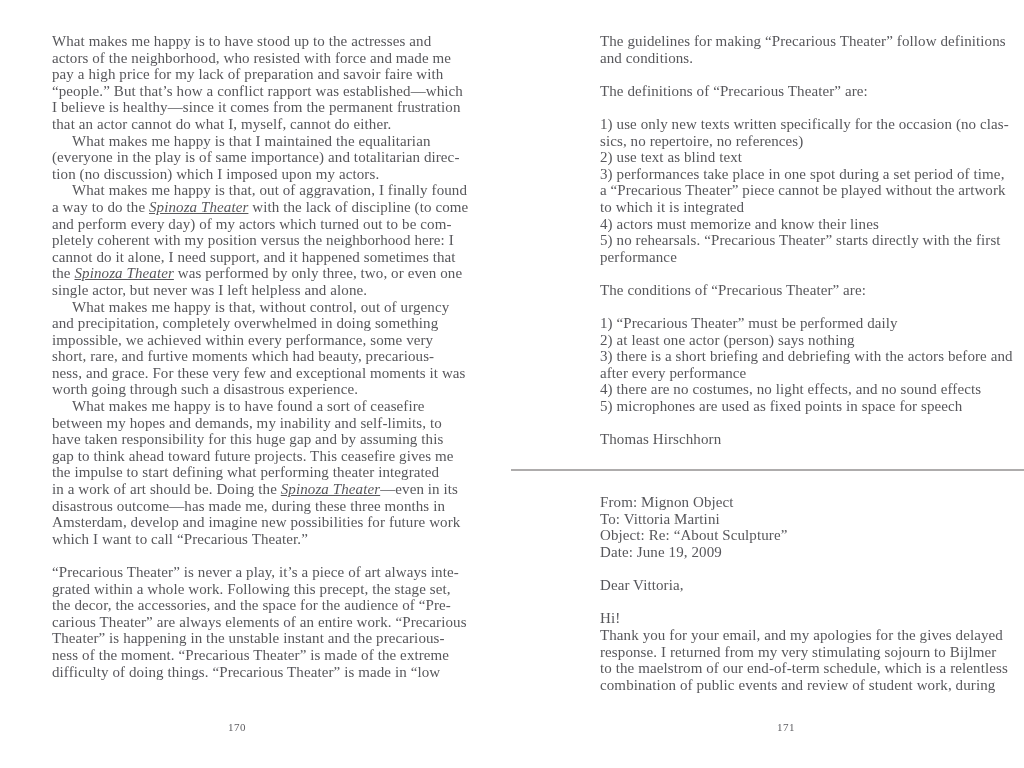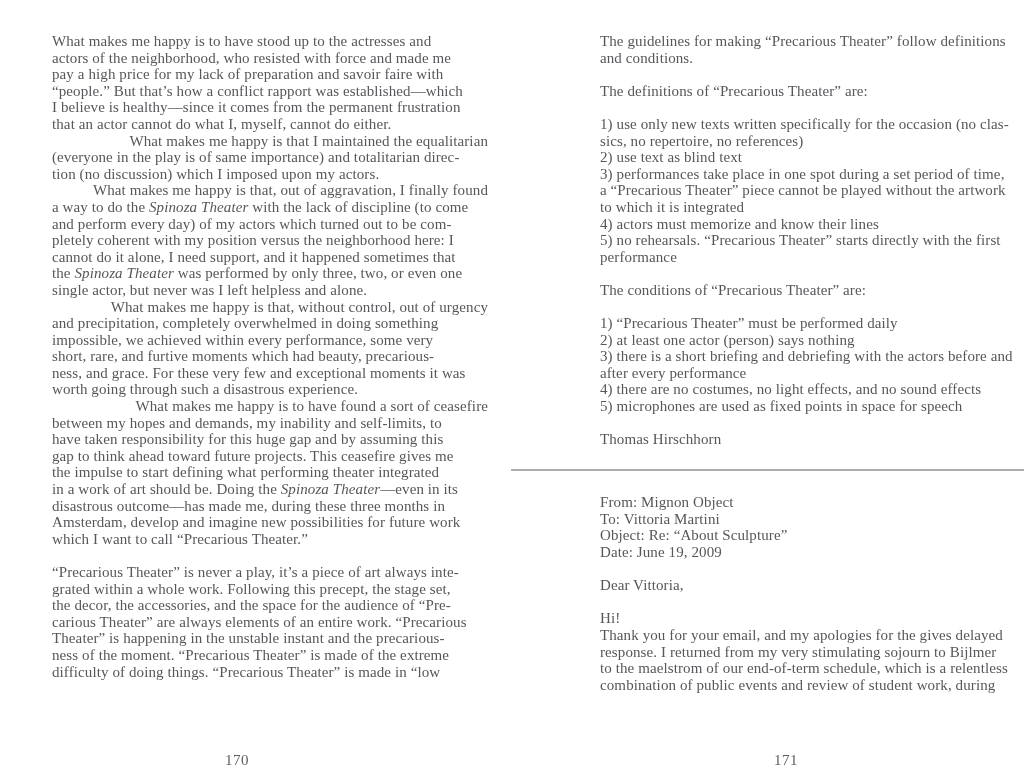--- a/index.html
+++ b/index.html
@@ -9,33 +9,33 @@
     font-family:"Liberation Serif","DejaVu Serif",serif;
     color:#57575b;
   }
   .text-col{
     position:absolute;top:33px;
     font-size:15px;line-height:16.6px;letter-spacing:0.1px;
   }
   .col-left{left:52px;width:436px;}
   .col-right{left:600px;width:410px;}
   .line{white-space:nowrap;}
-  .line.indent{padding-left:20px;text-align:right;}
+  .line.indent{padding-left:20px;}
   .block.heading .line{text-underline-offset:2.5px;text-decoration-thickness:1px;}
   .rule{
     height:0;border:none;border-top:2px solid #aeacac;
     margin:0 0 0 -89px;width:513px;
   }
   .folio{
-    position:absolute;top:752px;transform:translateX(-50%);
-    font-size:15px;letter-spacing:0.5px;color:#5e5e62;
+    position:absolute;top:721px;transform:translateX(-50%);
+    font-size:11px;letter-spacing:0.5px;color:#5e5e62;
   }
   .folio-left{left:237px;}
   .folio-right{left:786px;}
-  i{font-style:italic;}
+  i{font-style:italic;text-decoration:underline;}
 </style>
 </head>
 <body>
 
 <section>
   <div class="text-col col-left">
       <div class="block">
         <div class="line"><span>What makes me happy is to have stood up to the actresses and</span></div>
         <div class="line"><span>actors of the neighborhood, who resisted with force and made me</span></div>
         <div class="line"><span>pay a high price for my lack of preparation and savoir faire with</span></div>

